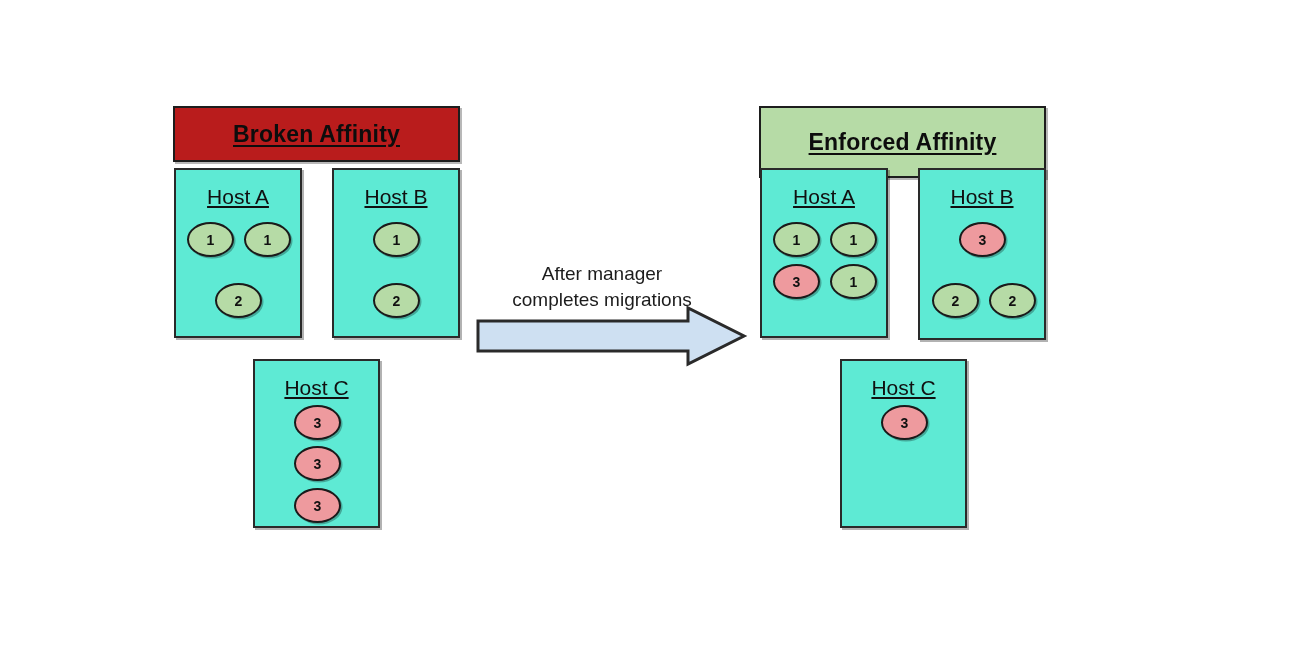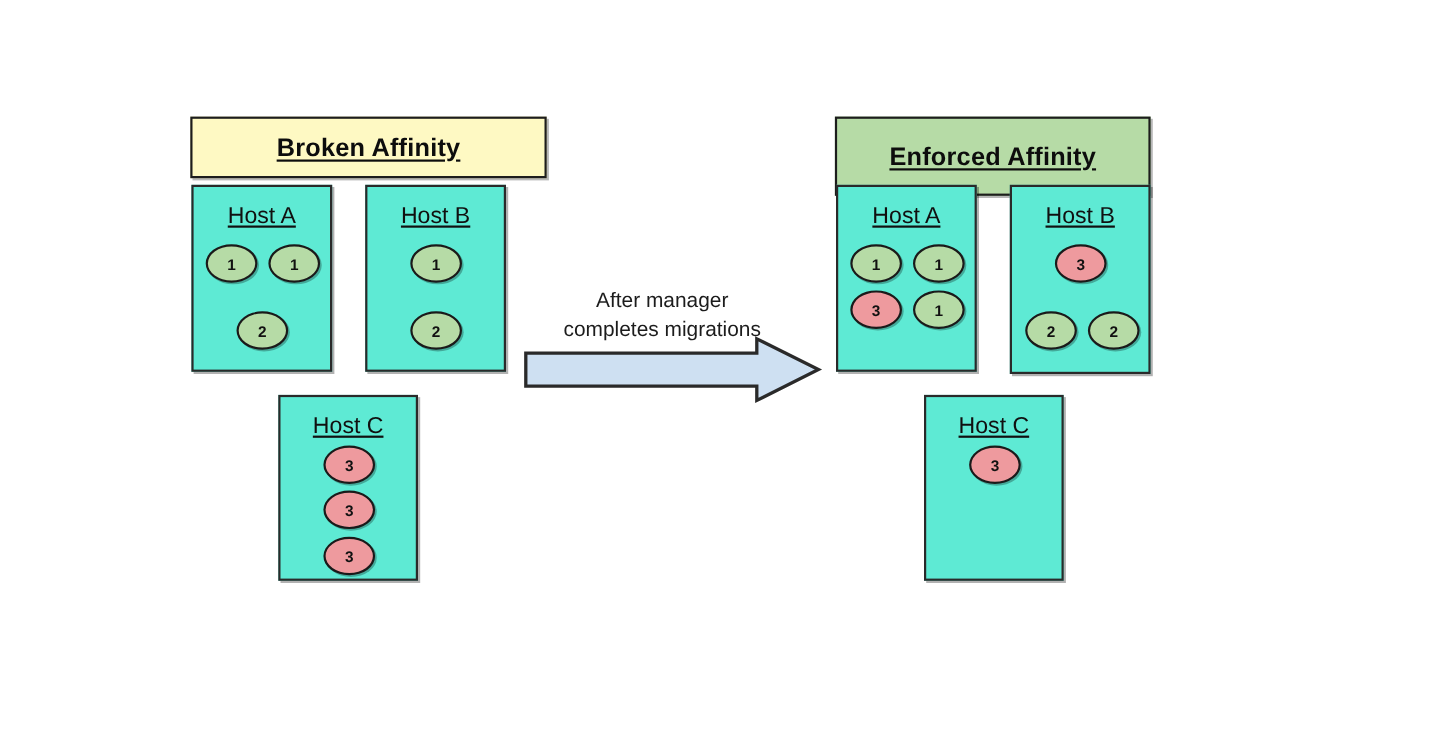--- a/index.html
+++ b/index.html
@@ -91,21 +91,21 @@
   }
   .arrow-wrap svg {
     display: block;
   }
 </style>
 </head>
 <body>
 
 <div id="canvas">
 
-  <div class="panel-header" style="left:173px; top:106px; width:324px; height:56px; background:#fef9c3;">
+  <div class="panel-header" style="left:173px; top:106px; width:287px; height:56px; background:#b91c1c;">
     <span class="hdr-text">Broken Affinity</span>
   </div>
 
   <div class="host-box" style="left:174px; top:168px; width:128px; height:170px;">
     <div class="host-title" style="top:15px;">Host A</div>
     <div class="vm green" style="left:11px; top:52px; width:47px; height:35px;">1</div>
     <div class="vm green" style="left:68px; top:52px; width:47px; height:35px;">1</div>
     <div class="vm green" style="left:39px; top:113px; width:47px; height:35px;">2</div>
   </div>
 

